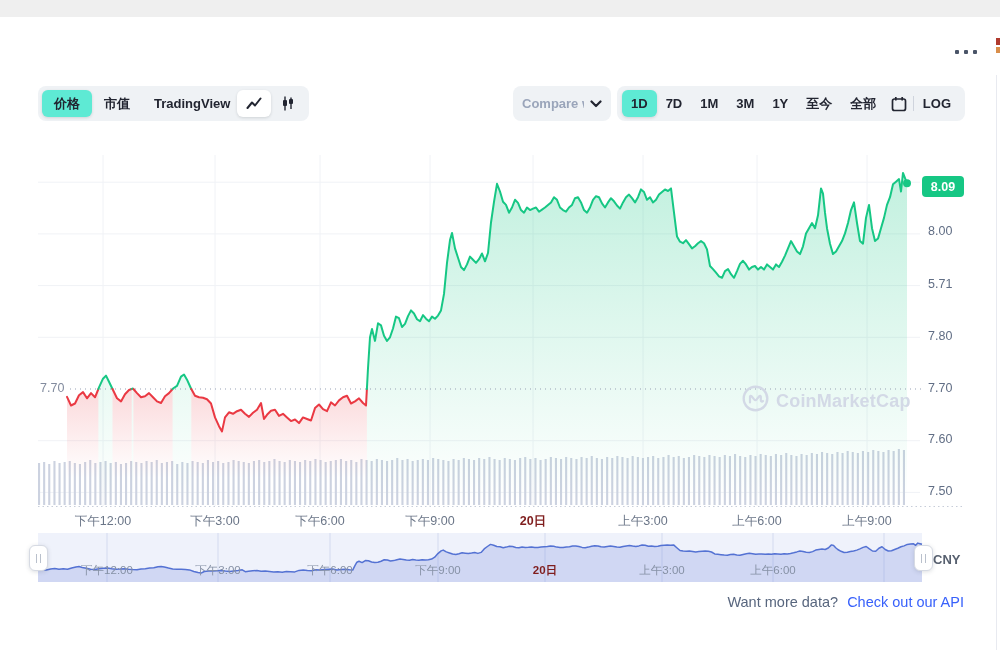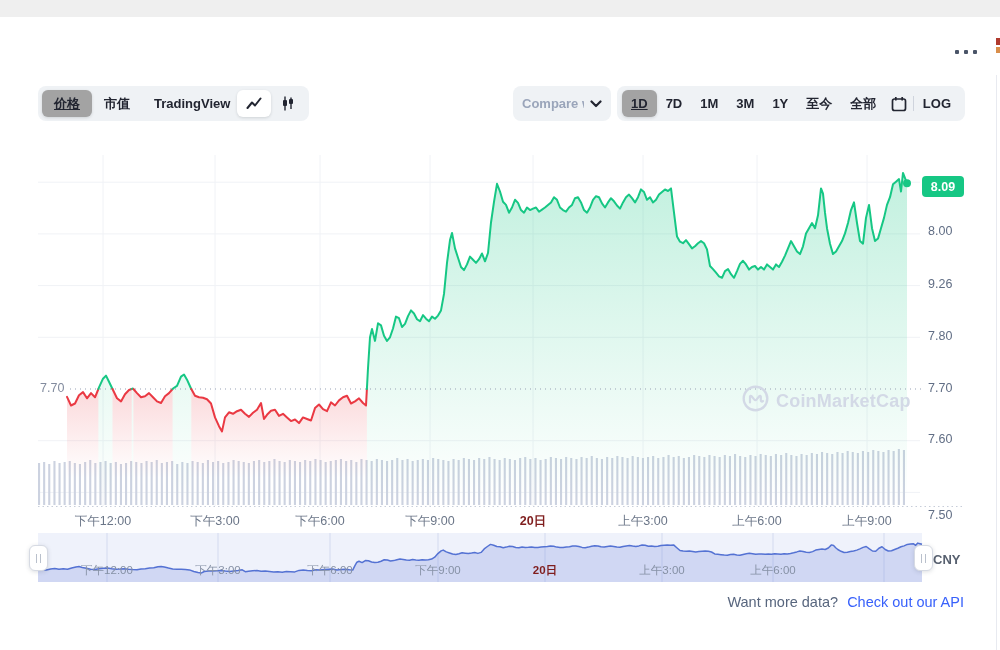--- a/index.html
+++ b/index.html
@@ -8,21 +8,21 @@
   .right-edge-line{position:absolute;left:996px;top:75px;width:1px;height:575px;background:#e8eaf0;}
   .edge-frag1{position:absolute;left:996px;top:38px;width:4px;height:7px;background:#b03a2e;}
   .edge-frag2{position:absolute;left:996px;top:47px;width:4px;height:6px;background:#d98e4a;}
 
   .title{position:absolute;top:36px;left:38px;font-size:19px;font-weight:700;color:#17181b;letter-spacing:.2px;}
   .more{position:absolute;top:46px;left:951px;display:flex;gap:5px;cursor:pointer;padding:4px;}
   .more i{width:4px;height:4px;border-radius:1px;background:#4a5568;display:block;}
 
   .group{position:absolute;top:86px;height:35px;background:#eff2f5;border-radius:8px;display:flex;align-items:center;padding:0 4px;box-sizing:border-box;}
   .tab{padding:0 12px;height:27px;line-height:27px;font-size:13px;font-weight:700;color:#222531;border-radius:6px;cursor:pointer;white-space:nowrap;}
-  .tab.active{background:#a3a3a3;box-shadow:0 1px 3px rgba(24,26,32,.14);text-decoration:underline;}
+  .tab.active{background:#5eead4;box-shadow:0 1px 3px rgba(24,26,32,.14);}
   .icon-btn{width:34px;height:27px;display:flex;align-items:center;justify-content:center;border-radius:6px;cursor:pointer;}
   .icon-btn.active{background:#fff;box-shadow:0 1px 3px rgba(24,26,32,.14);}
   .g-compare{left:513px;width:98px;justify-content:center;gap:6px;cursor:pointer;}
   .compare-txt{font-size:13px;font-weight:700;color:#9aa5ba;max-width:62px;overflow:hidden;white-space:nowrap;}
   .g-ranges{left:617px;width:348px;justify-content:flex-end;padding:0 5px;}
   .g-ranges .tab{padding:0 9px;}
   .divider{width:1px;height:15px;background:#cfd4dd;}
 
   .chart-svg{position:absolute;top:0;left:0;pointer-events:none;}
   .plot-overlay{position:absolute;left:38px;top:150px;width:882px;height:355px;cursor:crosshair;}
@@ -187,25 +187,25 @@
   <div class="handle right">
       <i></i>
       <i></i>
     </div>
 
   <div class="labels" id="labels">
     <div class="price-badge">8.09</div>
     <div class="unit-lab">CNY</div>
     <div class="blab">7.70</div>
   <div class="ylab" style="left: 928px; top: 224px;">8.00</div>
-      <div class="ylab" style="left: 928px; top: 277px;">9.26</div>
+      <div class="ylab" style="left: 928px; top: 277px;">5.71</div>
       <div class="ylab" style="left: 928px; top: 329px;">7.80</div>
       <div class="ylab" style="left: 928px; top: 381px;">7.70</div>
       <div class="ylab" style="left: 928px; top: 432px;">7.60</div>
-      <div class="ylab" style="left: 928px; top: 484px; margin-top: 24px;">7.50</div>
+      <div class="ylab" style="left: 928px; top: 484px;">7.50</div>
       <div class="xlab" style="left: 103px;">下午12:00</div>
       <div class="xlab" style="left: 215px;">下午3:00</div>
       <div class="xlab" style="left: 320px;">下午6:00</div>
       <div class="xlab" style="left: 430px;">下午9:00</div>
       <div class="xlab bold-lab" style="left: 533px;">20日</div>
       <div class="xlab" style="left: 643px;">上午3:00</div>
       <div class="xlab" style="left: 757px;">上午6:00</div>
       <div class="xlab" style="left: 867px;">上午9:00</div>
       <div class="mlab" style="left: 107px;">下午12:00</div>
       <div class="mlab" style="left: 218px;">下午3:00</div>

